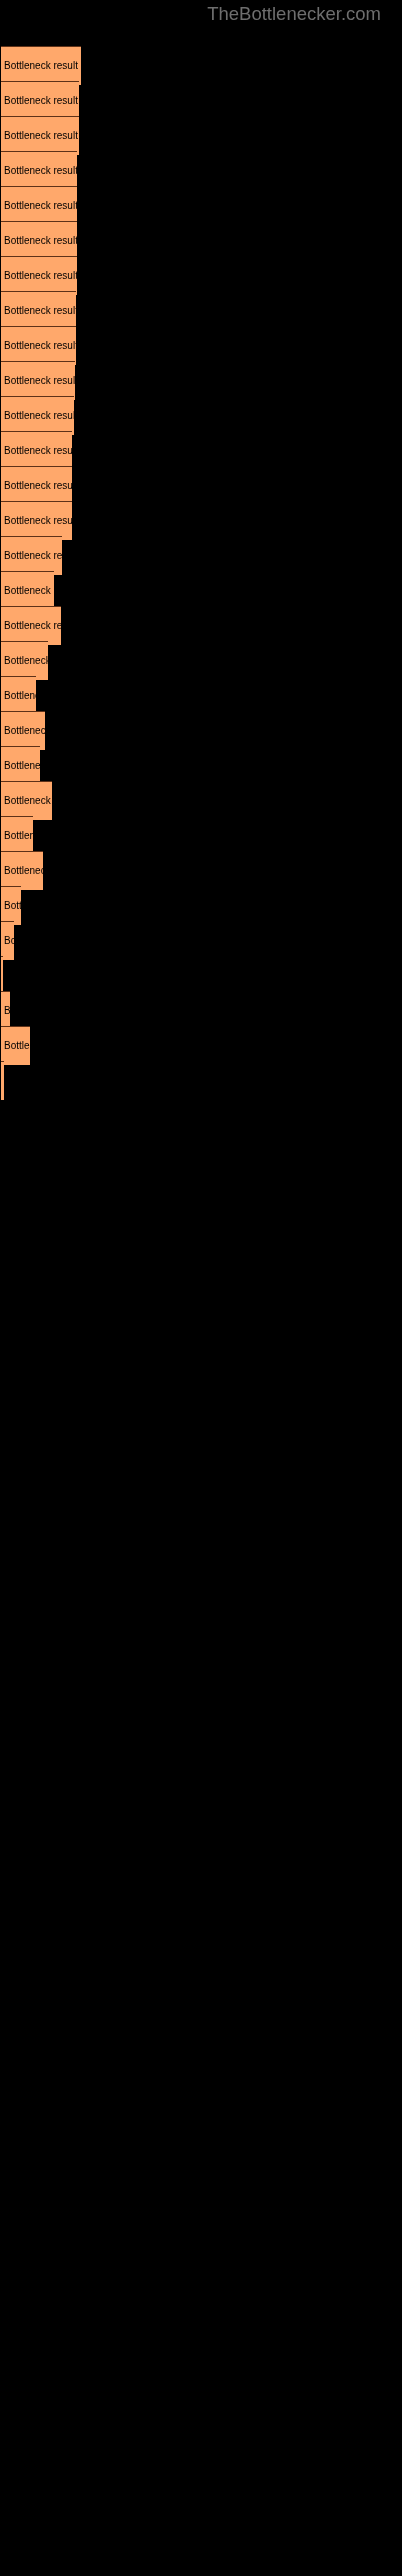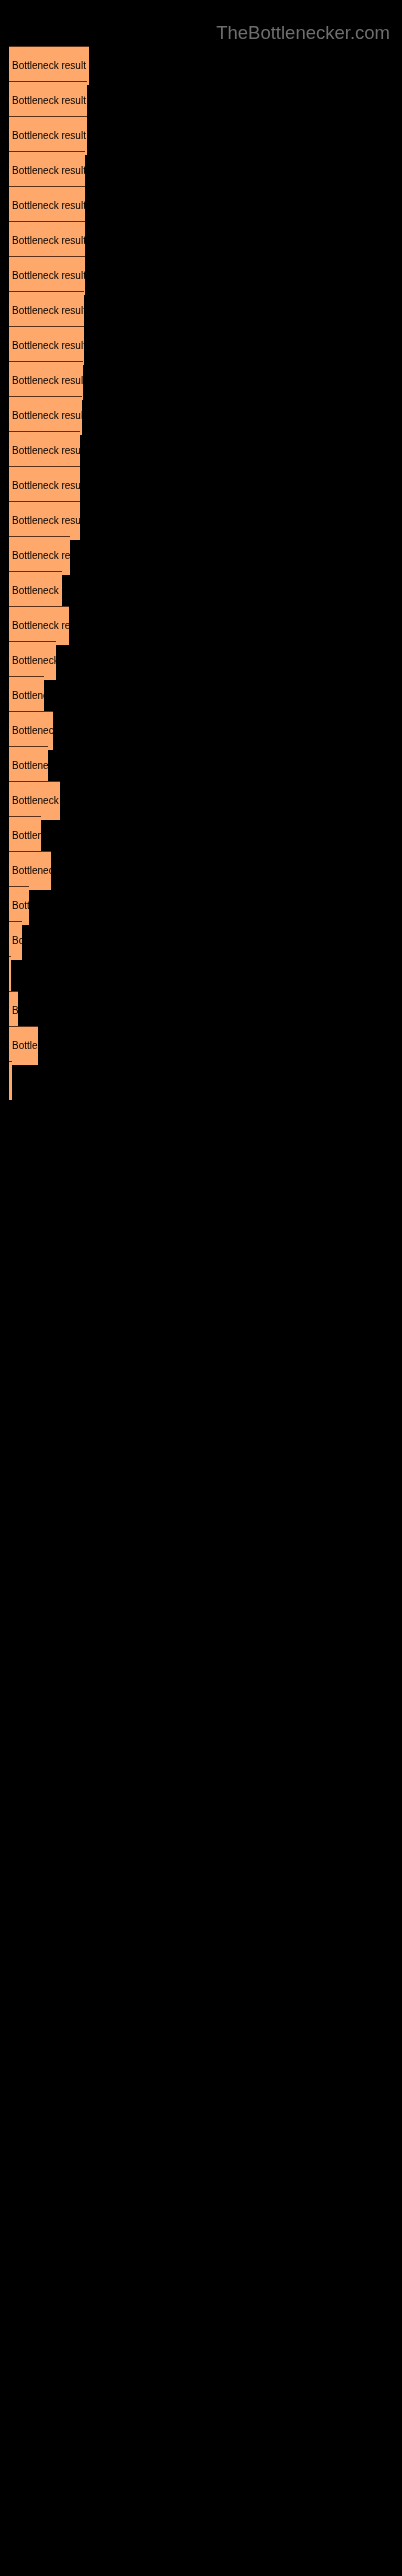--- a/index.html
+++ b/index.html
@@ -16,28 +16,27 @@
   }
 
   #site-title {
     position: absolute;
     top: 0px;
     left: 0px;
     width: 403px;
     height: 27px;
     line-height: 27px;
     text-align: right;
-    padding-right: 13px;
+    padding-right: 22px;
     box-sizing: border-box;
     color: #6e6e6e;
     font-size: 18.5px;
     font-family: "Liberation Sans", sans-serif;
     letter-spacing: 0px;
     white-space: nowrap;
-    margin-top: 19px;
   }
 
   #chart {
     position: absolute;
     top: 35px;
     left: 0px;
     width: 403px;
   }
 
   .bar-row {
@@ -49,21 +48,20 @@
   .bar {
     position: absolute;
     left: 0.8px;
     top: 11.3px;
     height: 39px;
     background: #ffa86b;
     border-top: 1.6px solid #5d3118;
     box-sizing: border-box;
     overflow: hidden;
     white-space: nowrap;
-    margin-left: 8px;
   }
 
   .bar-label {
     display: block;
     position: absolute;
     left: 3.2px;
     top: 50%;
     transform: translateY(-50%);
     color: #000000;
     font-size: 10px;

